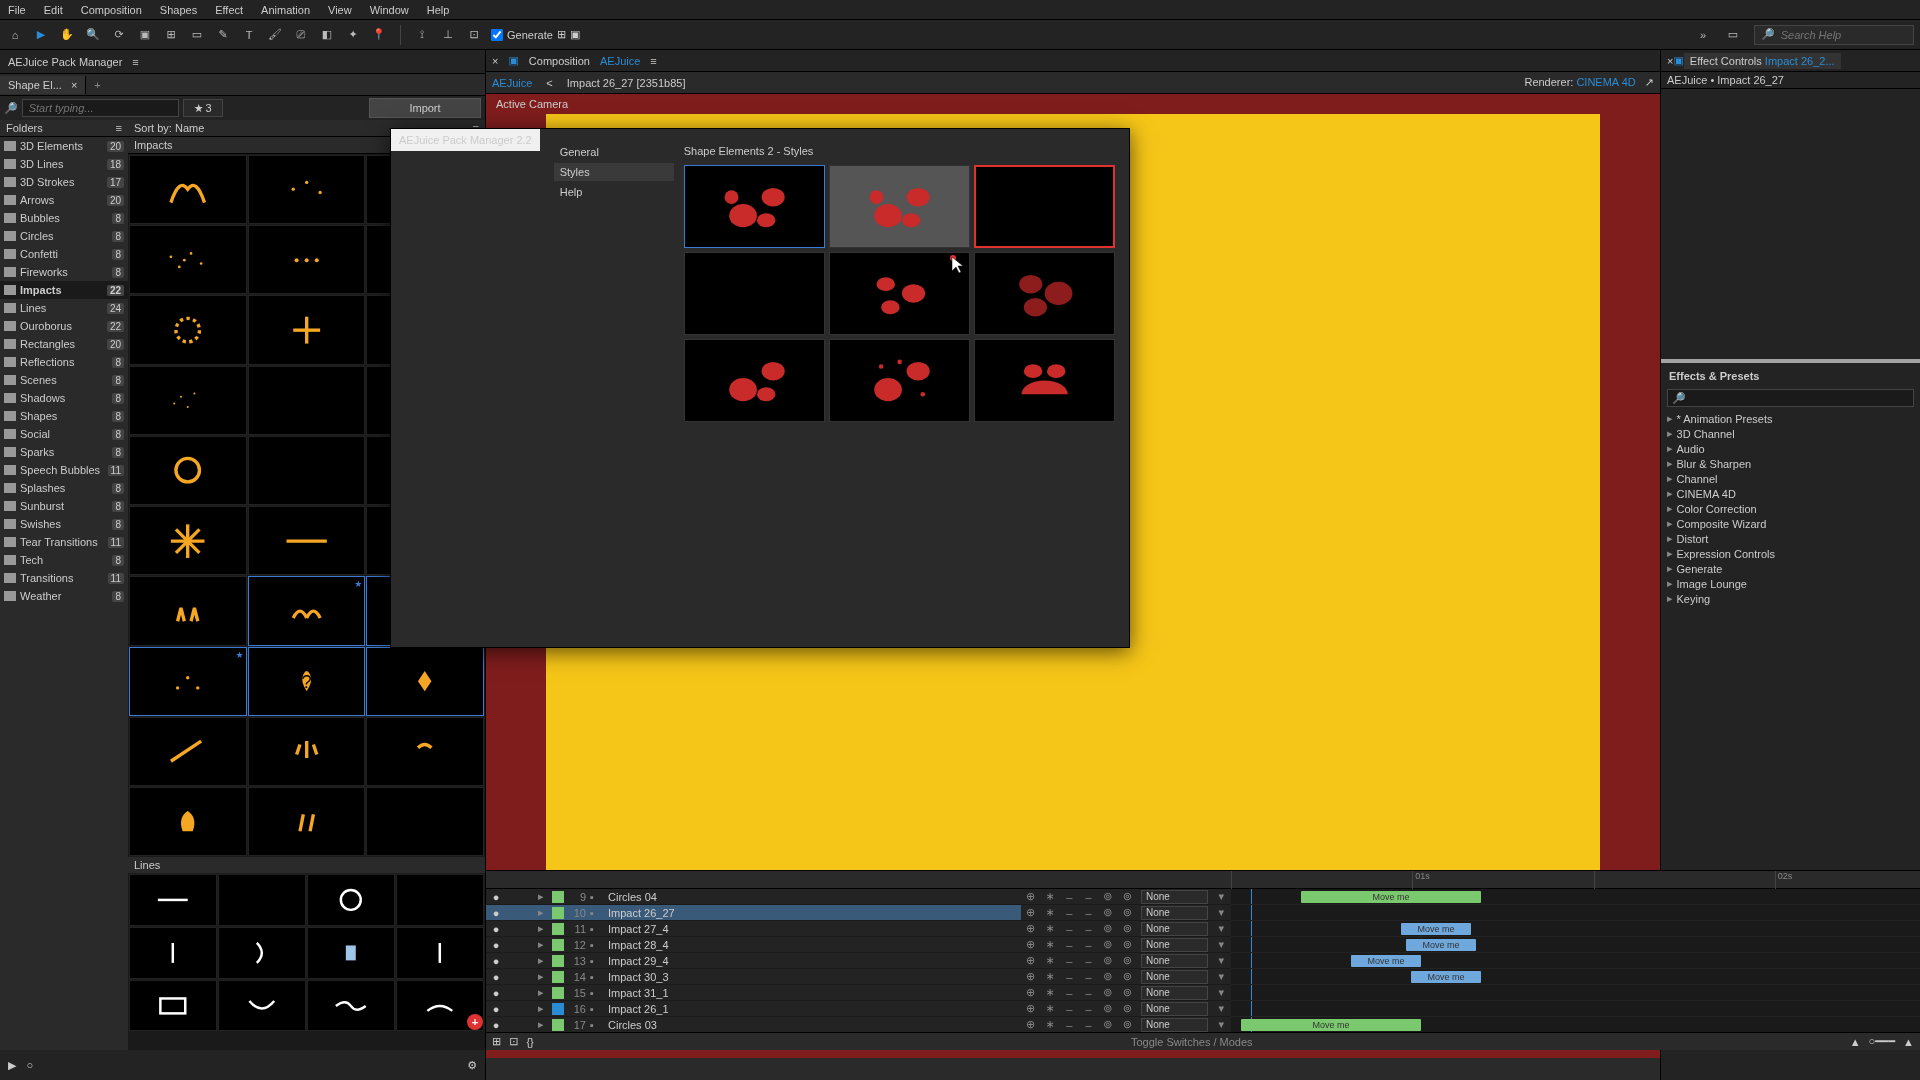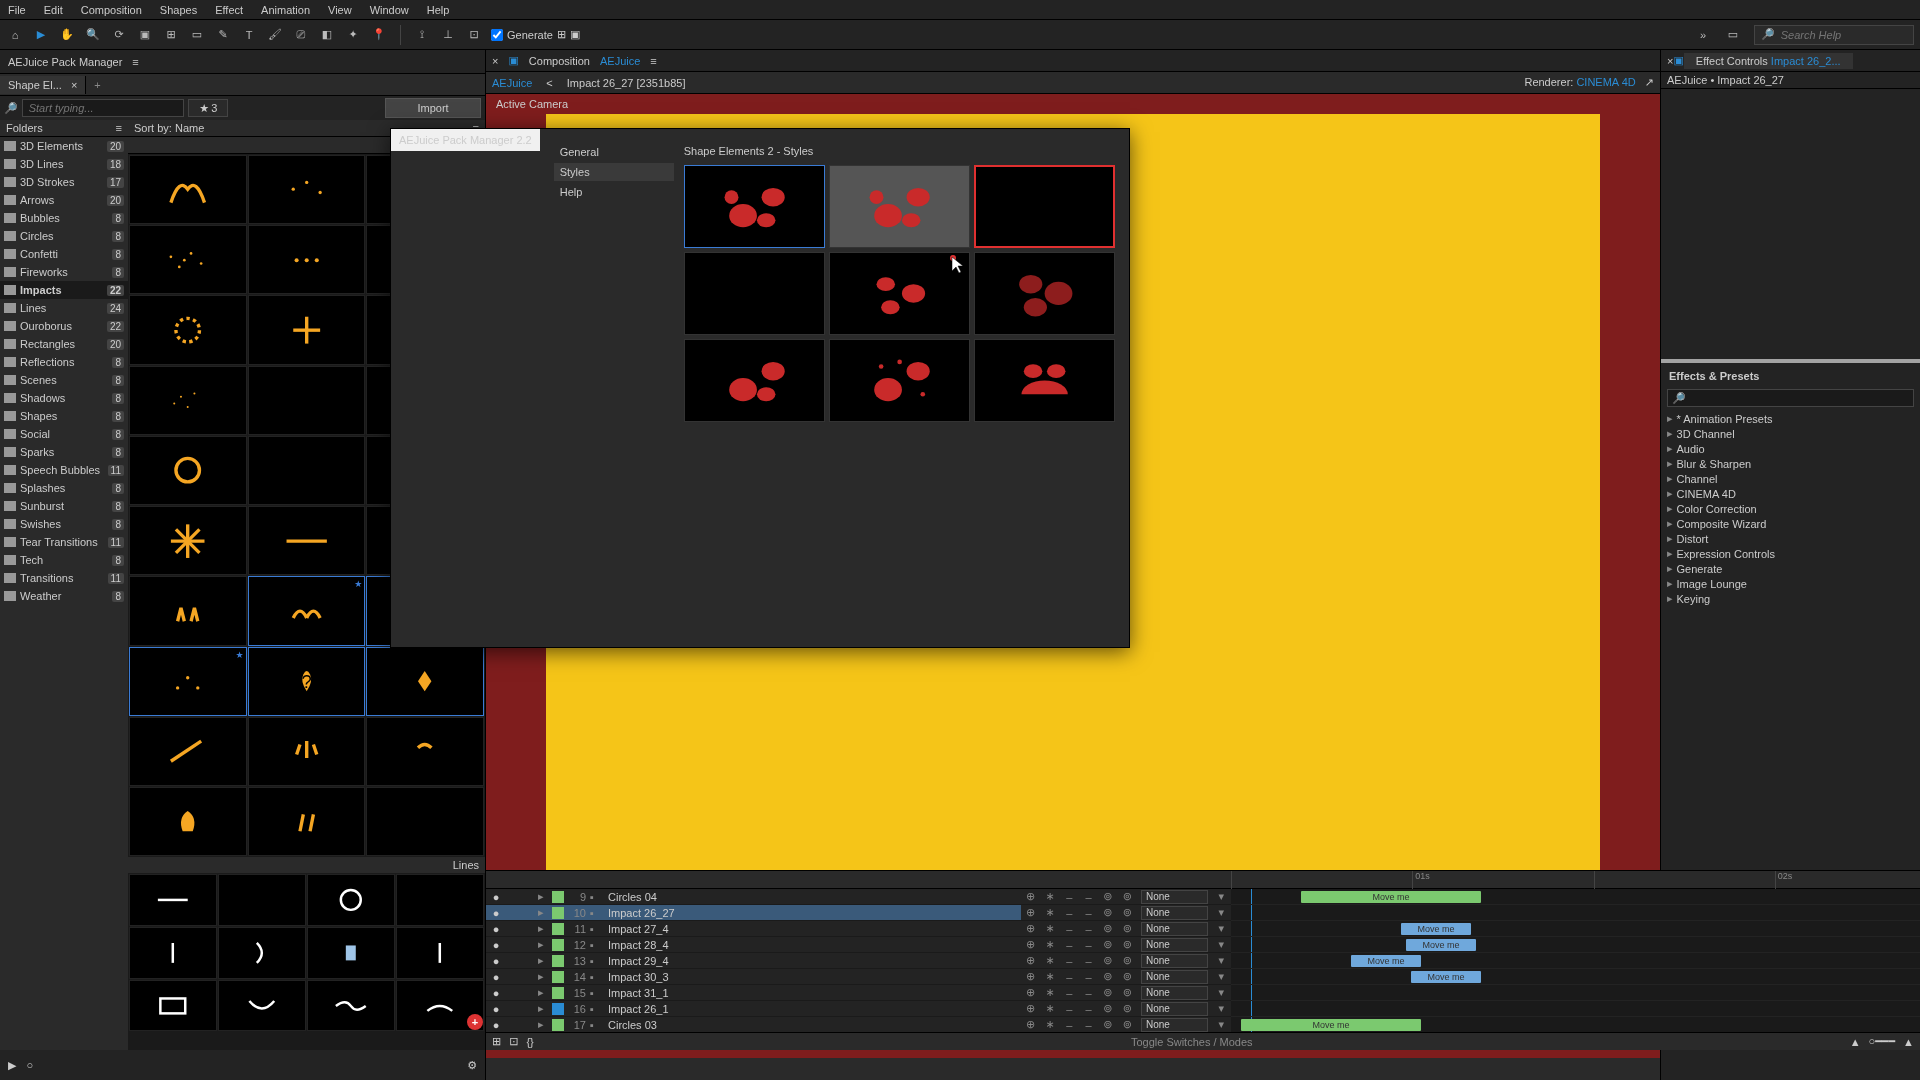--- a/index.html
+++ b/index.html
@@ -25,24 +25,24 @@
 
 .left-panel { width: 486px; background: #232323; display: flex; flex-direction: column; border-right: 1px solid #000; }
 .panel-title { height: 24px; padding: 4px 8px; background: #232323; border-bottom: 1px solid #000; display:flex; align-items:center;}
 .panel-title-row { display:flex; align-items:center; gap:10px;}
 .tab-row { height: 22px; display: flex; align-items: center; background: #2a2a2a; border-bottom: 1px solid #000; }
 .tab-row .tab { padding: 3px 8px; background: #333; border-right: 1px solid #000; }
 .tab-row .add-tab { padding: 3px 8px; color: #888;}
 .search-row { height: 24px; display: flex; align-items: center; background: #232323; padding: 2px 4px; gap: 4px; }
 .search-row input[type="text"] { flex: 1; background: #1a1a1a; border: 1px solid #444; color: #999; padding: 2px 6px; height: 18px; outline: none; font-style:italic;}
 .star-box { width: 40px; height: 18px; background: #2a2a2a; border: 1px solid #444; display: flex; align-items: center; justify-content: center; gap:2px;}
-.import-btn { width: 96px; height: 20px; background: #444; border: 1px solid #555; display: flex; align-items: center; justify-content: center; cursor: pointer; }
+.import-btn { width: 112px; height: 20px; background: #444; border: 1px solid #555; display: flex; align-items: center; justify-content: center; cursor: pointer; }
 .folders-header { display: flex; justify-content: space-between; padding: 2px 6px; background: #2a2a2a; border-bottom: 1px solid #000; }
 .sort-header { display:flex; justify-content:space-between; padding:2px 6px; background:#2a2a2a; border-bottom:1px solid #000;}
-.folder-grid-row { flex:1; display:flex; overflow:hidden;text-align:right;}
+.folder-grid-row { flex:1; display:flex; overflow:hidden;}
 .folders-list { width: 128px; background: #2a2a2a; overflow-y: auto; }
 .folder-item { display: flex; align-items: center; padding: 2px 4px; gap: 4px; height: 18px; }
 .folder-item.active { background: #1a1a1a; font-weight: bold; }
 .folder-item .folder-icon { width: 12px; height: 10px; background: #999; }
 .folder-item .badge { margin-left: auto; background: #444; color: #ccc; font-size: 10px; padding: 0 3px; border-radius: 2px; }
 .preset-grid { flex: 1; background: #1a1a1a; display: flex; flex-direction: column; overflow-y: auto; }
 .preset-section-label { padding: 2px 6px; background: #2a2a2a; border-bottom: 1px solid #000; }
 .grid { display: grid; grid-template-columns: repeat(3, 1fr); gap: 1px; padding: 1px; }
 .grid4 { display: grid; grid-template-columns: repeat(4, 1fr); gap: 1px; padding: 1px; }
 .preset-cell { aspect-ratio: 1.7/1; background: #000; display: flex; align-items: center; justify-content: center; position: relative; border:1px solid #222;}
@@ -59,21 +59,21 @@
 .flow-bar a { color:#2a8cd4; text-decoration:none;}
 .renderer { margin-left: auto; }
 .viewer { flex: 1; background: #7f1d1d; display: flex; align-items: center; justify-content: center; position: relative; padding: 20px 60px; }
 .yellow-box { width: 100%; height: 100%; background: #f5c518; position: relative; }
 .active-camera { position:absolute; top:4px; left:10px; color:#ccc; z-index:2;}
 .playbar { height:22px; background:#2a2a2a; display:flex; align-items:center; padding:0 6px;}
 
 
 .right-panel { width: 260px; background: #232323; display: flex; flex-direction: column; border-left: 1px solid #000; }
 .right-tabs { height:22px; display:flex; align-items:center; padding:0 6px; border-bottom:1px solid #000;}
-.right-tabs .etab { padding:2px 12px; background:#333;}
+.right-tabs .etab { padding:2px 6px; background:#333;}
 .fx-label { padding:2px 6px; color:#ccc; border-bottom:1px solid #000;}
 .effects-presets { padding: 4px 6px; border-top:4px solid #a3a3a3; margin-top: 270px;}
 .ep-title { padding: 3px 2px; font-weight: bold; }
 .ep-search { width: 100%; height: 18px; background: #1a1a1a; border: 1px solid #444; margin: 4px 0; padding: 0 4px; display:flex; align-items:center;}
 .ep-list .ep-item { display: flex; align-items: center; gap: 4px; padding: 1px 0; }
 .ep-item .tri { color:#888;}
 
 
 .timeline { height: 180px; background: #232323; border-top: 1px solid #000; display: flex; flex-direction: column; position: absolute; bottom: 30px; left: 486px; right: 0px; }
 .timeline-header { height: 18px; background: #2a2a2a; border-bottom: 1px solid #000; display:flex; align-items:center; position:relative; }

